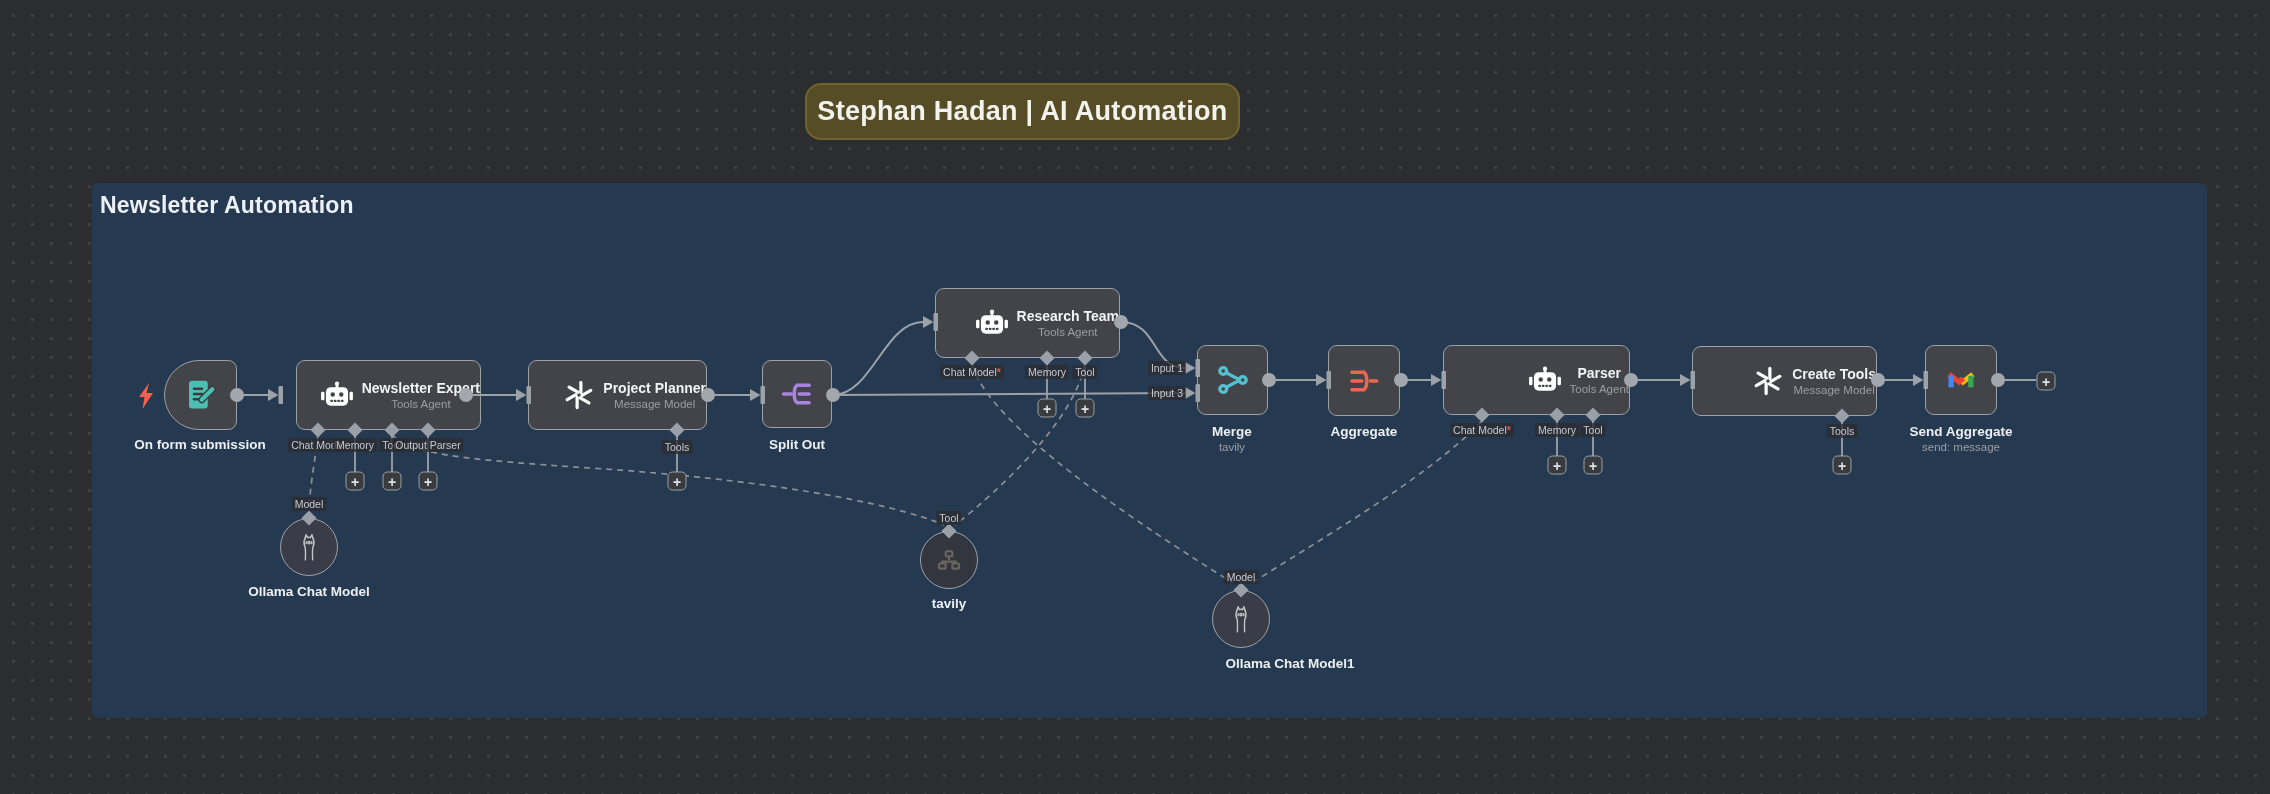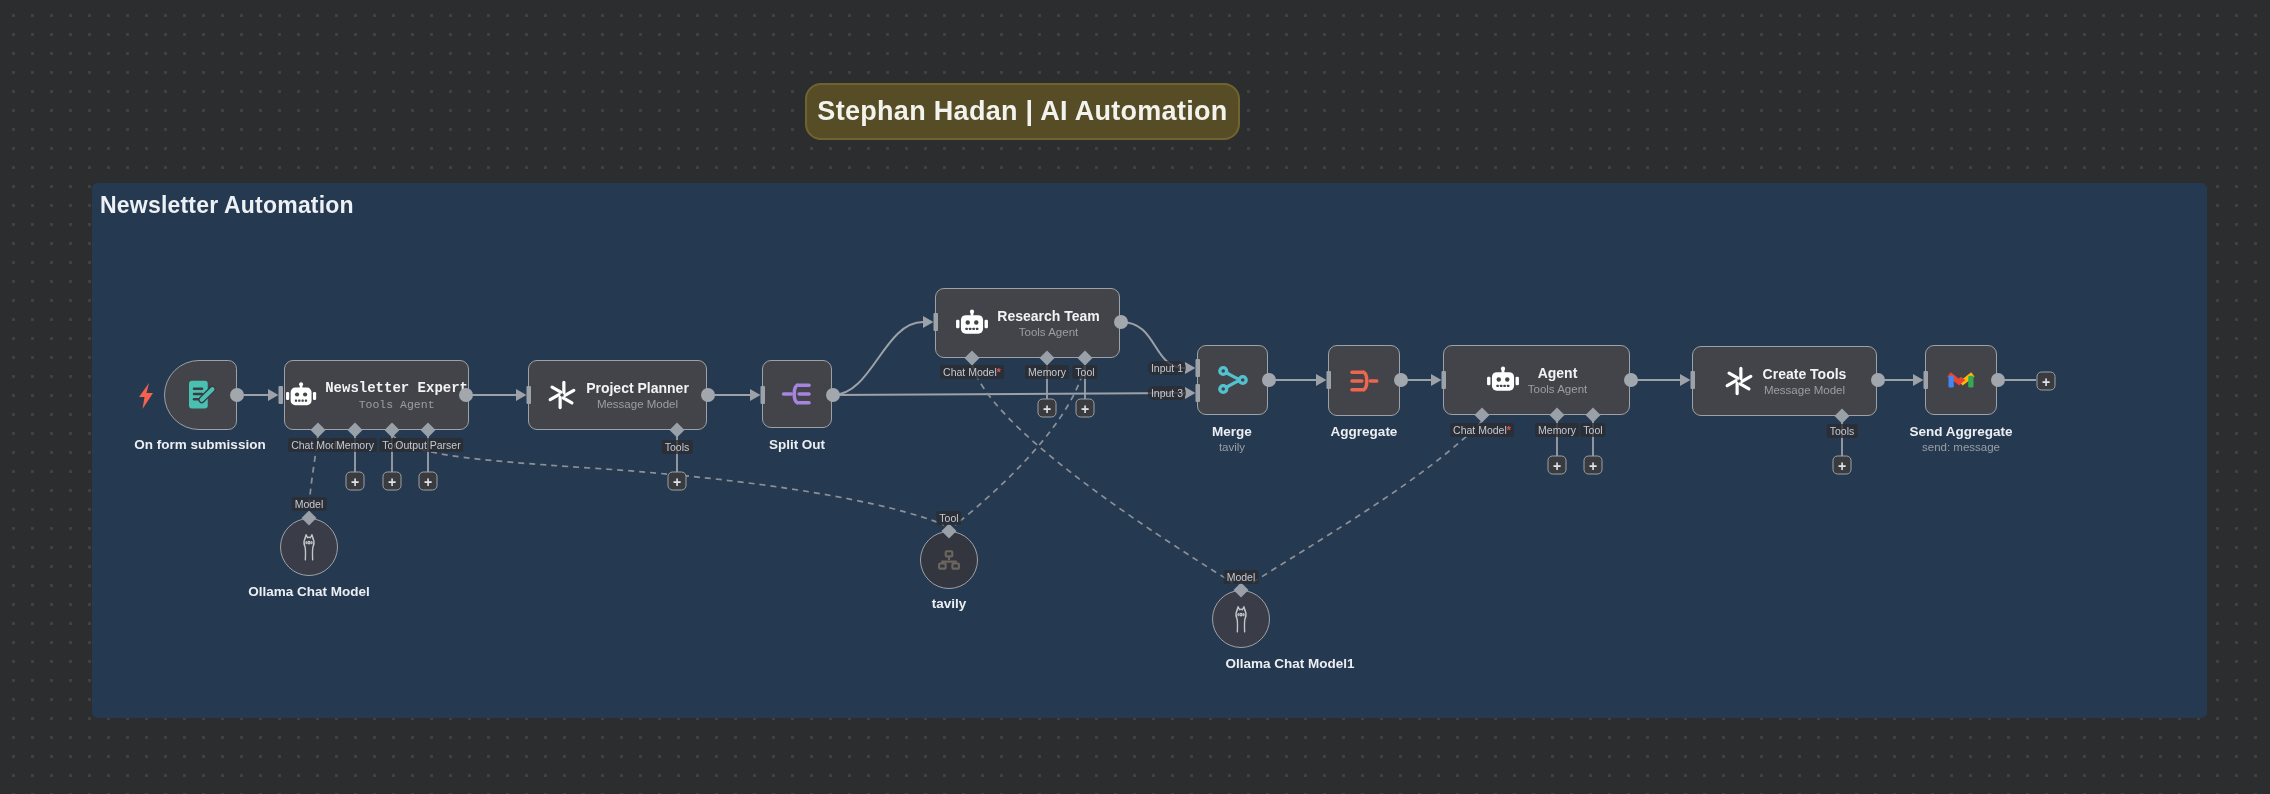--- a/index.html
+++ b/index.html
@@ -5,30 +5,30 @@
   html,body{margin:0;padding:0;background:#2c2d2f;font-family:"Liberation Sans","DejaVu Sans",sans-serif;}
   #canvas{position:relative;width:2270px;height:794px;overflow:hidden;background-color:#2c2d2f;
     background-image:radial-gradient(circle,#404143 1.4px,transparent 1.6px);
     background-size:19px 19px;background-position:4px 6px;}
   .frame{position:absolute;left:92px;top:183px;width:2115px;height:535px;background:#253a51;border-radius:6px;z-index:1;}
   .frame-title{position:absolute;left:100px;top:192px;z-index:2;font-size:23px;font-weight:600;color:#edf0f4;letter-spacing:.2px;}
   .banner{position:absolute;left:805px;top:83px;width:435px;height:57px;background:#564d26;border:2px solid #6f6431;border-radius:16px;display:flex;align-items:center;justify-content:center;z-index:2;box-sizing:border-box;}
   .banner span{font-size:27px;font-weight:600;color:#f3f3ee;letter-spacing:.3px;}
   .node{position:absolute;background:#424449;border:1.8px solid #9da1a8;border-radius:9px;box-sizing:border-box;display:flex;align-items:center;justify-content:center;z-index:4;}
   .trigger-shape{border-radius:36px 9px 9px 36px;}
-  .agent{gap:8px;}
+  .agent{gap:8px;justify-content:flex-end;}
   .ntext{display:flex;flex-direction:column;align-items:center;}
   .ntitle{color:#f2f3f5;font-size:14px;font-weight:600;white-space:nowrap;}
   .nsub{color:#9a9ea5;font-size:11.5px;margin-top:2px;white-space:nowrap;}
   .nlabel{position:absolute;transform:translateX(-50%);color:#eceef1;font-size:13.5px;font-weight:600;white-space:nowrap;z-index:4;}
   .nsublabel{position:absolute;transform:translateX(-50%);color:#9a9ea5;font-size:11.5px;font-weight:400;white-space:nowrap;z-index:4;}
   .circle{position:absolute;border-radius:50%;background:#3a3d47;border:1.8px solid #9da1a8;box-sizing:border-box;display:flex;align-items:center;justify-content:center;z-index:4;}
   .circle.dim{background:#34363f;}
   .chip{position:absolute;transform:translateX(-50%);background:rgba(43,44,47,.78);color:#c6c9ce;font-size:10.5px;line-height:14px;padding:0 3px;border-radius:2px;white-space:nowrap;z-index:8;}
-  .chip-right{transform:translate(-100%,-50%);border-radius:6px;}
+  .chip-right{transform:translate(-100%,-50%);}
   .req{color:#e3594e;font-weight:700;}
   .plus{position:absolute;width:19px;height:19px;transform:translate(-50%,-50%);background:#3a3b3f;border:1.7px solid #9da1a8;border-radius:5px;color:#dfe2e6;display:flex;align-items:center;justify-content:center;font-size:14px;font-weight:700;line-height:1;box-sizing:border-box;z-index:8;}
   .bolt{position:absolute;z-index:4;}
   #edges{position:absolute;left:0;top:0;width:2270px;height:794px;z-index:6;pointer-events:none;}
 </style>
 </head>
 <body>
 
 <div id="canvas">
 
@@ -47,21 +47,21 @@
       <rect x="4" y="2.5" width="12.5" height="18.5" rx="2" fill="#4ac0b2"></rect>
       <rect x="6.5" y="7" width="7" height="1.6" rx=".8" fill="#3a3c40"></rect>
       <rect x="6.5" y="10.5" width="7" height="1.6" rx=".8" fill="#3a3c40"></rect>
       <rect x="6.5" y="14" width="4.5" height="1.6" rx=".8" fill="#3a3c40"></rect>
       <path d="M12.5 15.2 L19.6 8.1" stroke="#3a3c40" stroke-width="4.6" stroke-linecap="round"></path>
       <path d="M12.5 15.2 L19.6 8.1" stroke="#4ac0b2" stroke-width="2.8" stroke-linecap="round"></path>
     </svg>
   </div>
   <div class="nlabel" style="left:200px;top:437px">On form submission</div>
 
-  <div class="node agent" style="left:284px;top:360px;width:185px;height:70px;font-family:Liberation Mono, monospace;">
+  <div class="node agent" style="left:296px;top:360px;width:185px;height:70px;">
     <svg width="34" height="28" viewBox="0 0 32 26">
       <rect x="1" y="10" width="3.2" height="8" rx="1.2" fill="#fff"></rect>
         <rect x="27.8" y="10" width="3.2" height="8" rx="1.2" fill="#fff"></rect>
       <rect x="14.7" y="2.2" width="2.6" height="4" fill="#fff"></rect>
         <circle cx="16" cy="2.4" r="2" fill="#fff"></circle>
       <rect x="5.6" y="5.6" width="20.8" height="17.5" rx="4.5" fill="#fff"></rect>
       <circle cx="12" cy="12.5" r="2.1" fill="#424449"></circle>
         <circle cx="20" cy="12.5" r="2.1" fill="#424449"></circle>
       <rect x="9.8" y="17.4" width="2.3" height="2.3" rx=".6" fill="#424449"></rect>
         <rect x="13.1" y="17.4" width="2.3" height="2.3" rx=".6" fill="#424449"></rect>
@@ -181,21 +181,21 @@
         <circle cx="16" cy="2.4" r="2" fill="#fff"></circle>
       <rect x="5.6" y="5.6" width="20.8" height="17.5" rx="4.5" fill="#fff"></rect>
       <circle cx="12" cy="12.5" r="2.1" fill="#424449"></circle>
         <circle cx="20" cy="12.5" r="2.1" fill="#424449"></circle>
       <rect x="9.8" y="17.4" width="2.3" height="2.3" rx=".6" fill="#424449"></rect>
         <rect x="13.1" y="17.4" width="2.3" height="2.3" rx=".6" fill="#424449"></rect>
         <rect x="16.4" y="17.4" width="2.3" height="2.3" rx=".6" fill="#424449"></rect>
         <rect x="19.7" y="17.4" width="2.3" height="2.3" rx=".6" fill="#424449"></rect>
     </svg>
     <div class="ntext">
-      <div class="ntitle">Agent</div>
+      <div class="ntitle">Parser</div>
       <div class="nsub">Tools Agent</div>
     </div>
   </div>
   <div class="chip" style="left:1482px;top:423px"><span>Chat Model</span><span class="req">*</span></div>
   <div class="chip" style="left:1557px;top:423px"><span>Memory</span></div>
   <div class="chip" style="left:1593px;top:423px"><span>Tool</span></div>
   <div class="plus" style="left:1557px;top:465px">
       <span>+</span>
     </div>
   <div class="plus" style="left:1593px;top:465px">

